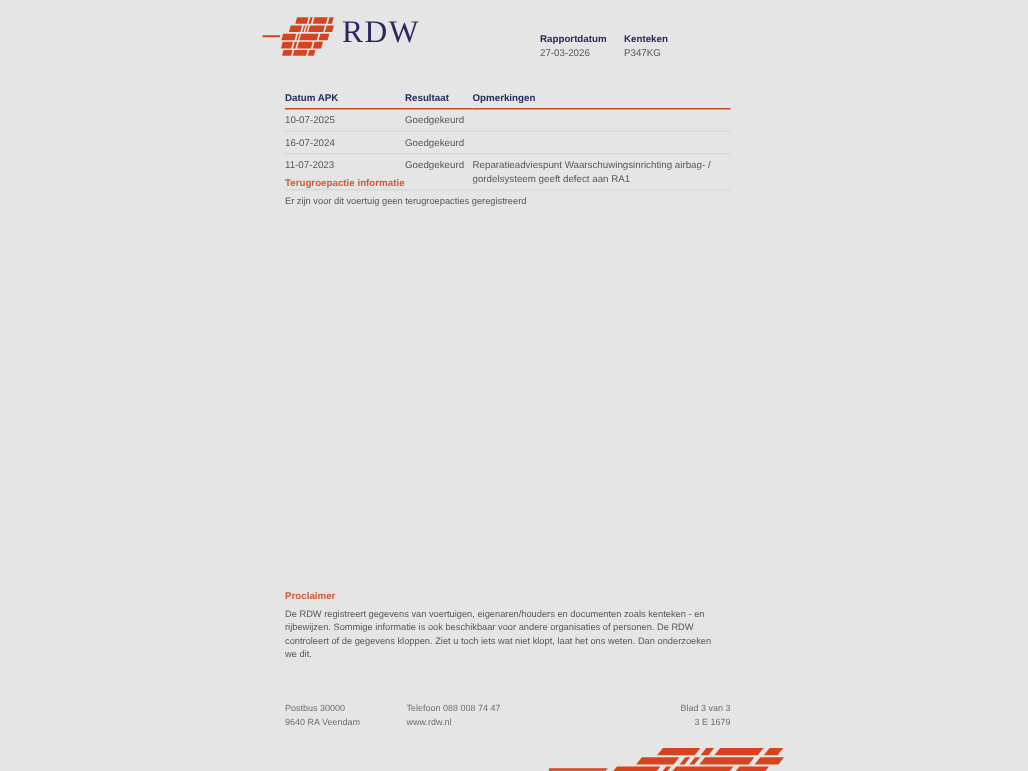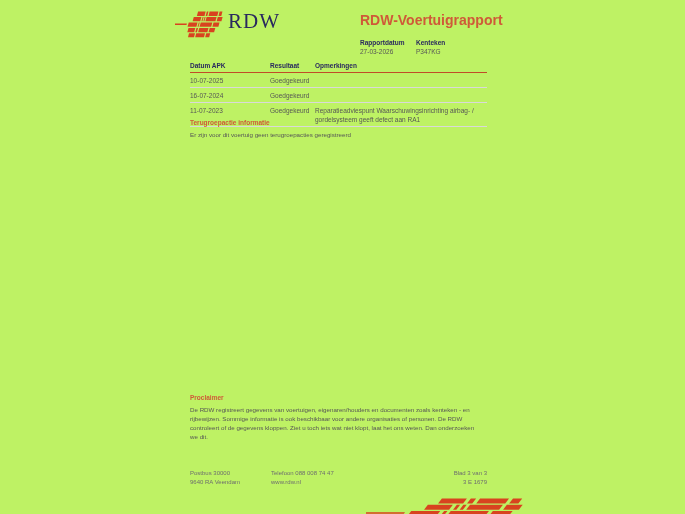--- a/index.html
+++ b/index.html
@@ -1,17 +1,17 @@
 <!DOCTYPE html>
 <html><head>
 <meta charset="utf-8">
 <style>
   html,body{margin:0;padding:0;background:#ffffff;}
   .page{
-    position:relative;width:685px;height:514px;background:#bef264;
+    position:relative;width:685px;height:514px;background:#e5e5e5;
     overflow:hidden;font-family:"Liberation Sans",sans-serif;color:#565656;
   }
   
   .logo-top{position:absolute;left:175px;top:11px;display:flex;align-items:flex-start;}
   .logo-top svg{display:block;}
   .logo-text{
     font-family:"Liberation Serif",serif;font-size:21px;font-weight:500;
     color:#29295e;letter-spacing:1px;margin-left:5px;line-height:20px;
   }
   .title-block{position:absolute;left:360px;top:12px;width:220px;}
@@ -77,21 +77,20 @@
           <rect x="168" y="62" width="28" height="16"></rect>
         <rect x="72" y="82" width="30" height="14"></rect>
           <rect x="108" y="82" width="44" height="14"></rect>
         <rect x="158" y="82" width="20" height="14"></rect>
       </g>
     </svg>
     <div class="logo-text">RDW</div>
   </div>
 
   <div class="title-block">
-    <h1 class="doc-title">RDW-Voertuigrapport</h1>
     <div class="meta">
       <div class="meta-col first">
         <div class="meta-label">Rapportdatum</div>
         <div class="meta-value">27-03-2026</div>
       </div>
       <div class="meta-col">
         <div class="meta-label">Kenteken</div>
         <div class="meta-value">P347KG</div>
       </div>
     </div>

